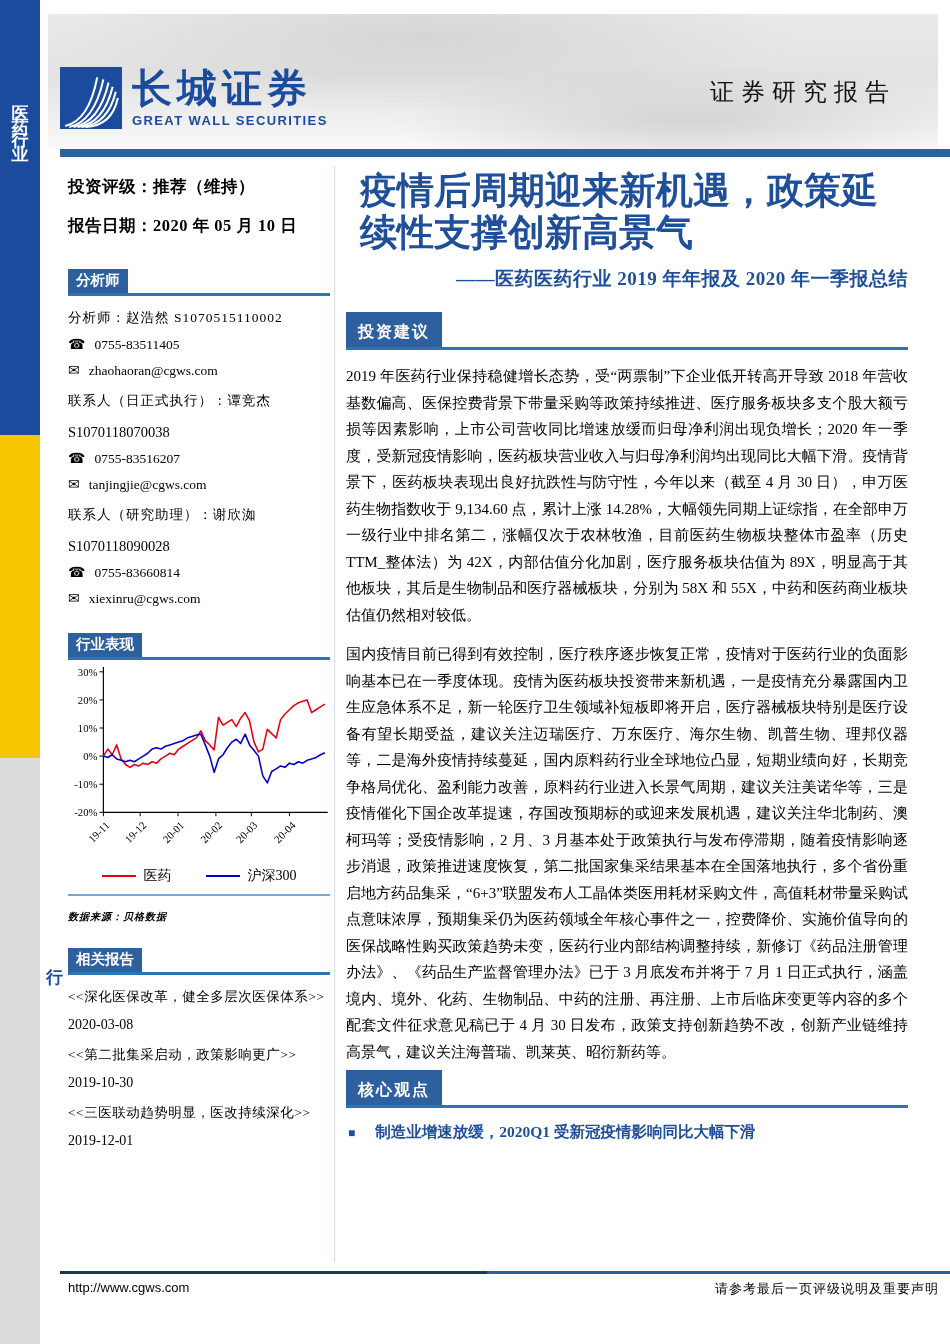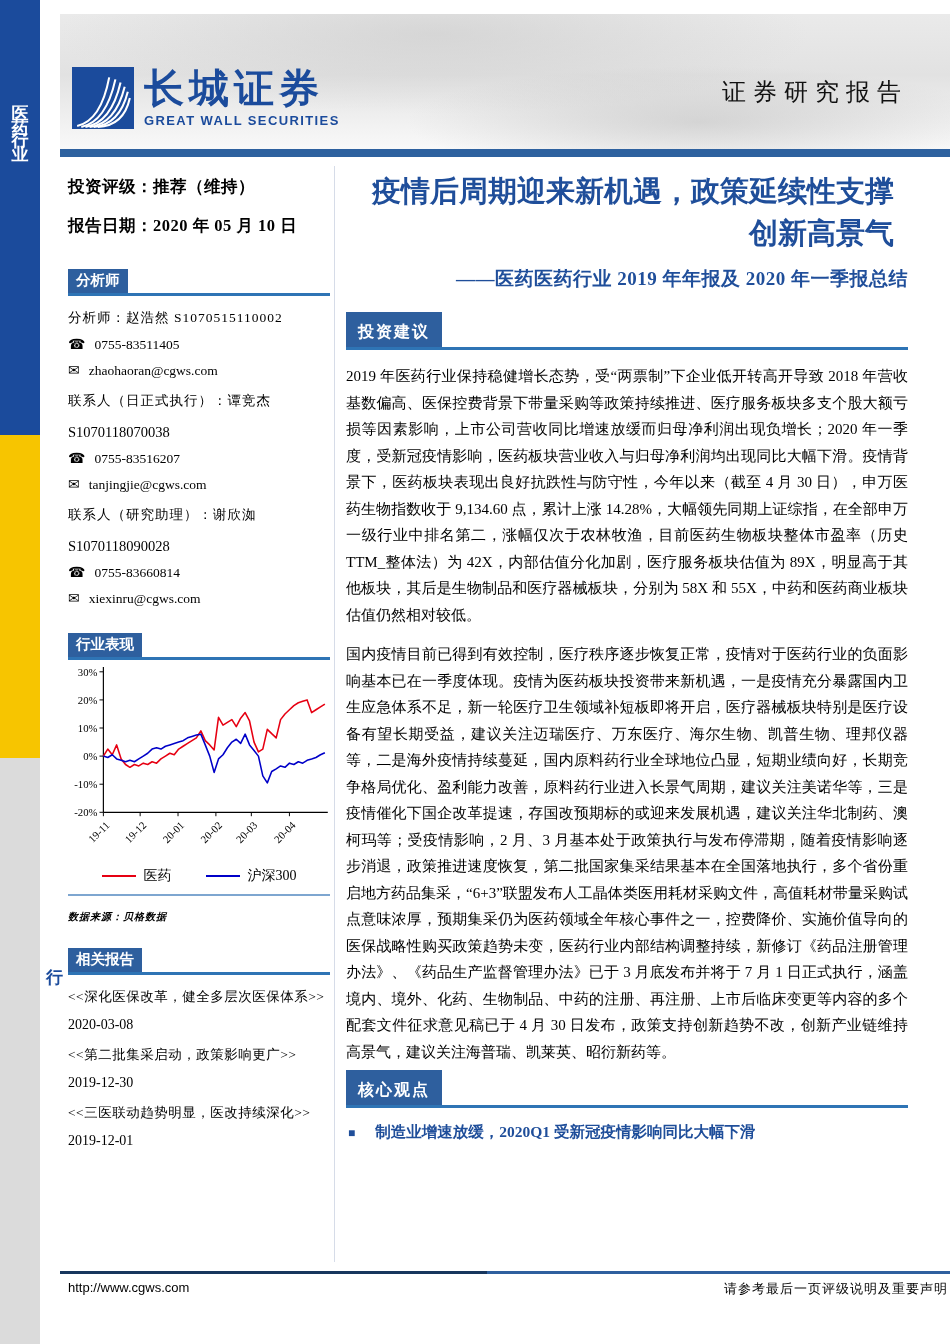--- a/index.html
+++ b/index.html
@@ -15,21 +15,21 @@
   .strip-gray{top:758px;height:586px;background:#DBDBDB;}
   .vtext{
     writing-mode:vertical-rl;text-orientation:upright;
     font-weight:bold;letter-spacing:13px;font-size:17px;
     position:absolute;left:50%;transform:translateX(-50%);
   }
   .vtext-industry{top:92px;color:#fff;}
   .vtext-report{top:520px;color:#1B4B9C;}
   
   .banner{
-    position:absolute;left:60px;top:14px;width:890px;height:135px;
+    position:absolute;left:48px;top:14px;width:890px;height:135px;
     background:
       radial-gradient(ellipse 420px 80px at 72% 80%, rgba(170,170,170,.40), rgba(170,170,170,0) 70%),
       radial-gradient(ellipse 520px 110px at 42% 15%, rgba(200,200,200,.55), rgba(200,200,200,0) 72%),
       linear-gradient(180deg,#eaeaea 0%,#e2e2e2 45%,#f9f9f9 100%);
   }
   .logo-wrap{position:absolute;left:12px;top:53px;display:flex;align-items:flex-start;}
   .logo-mark{width:62px;height:62px;display:block;}
   .logo-txt{margin-left:10px;}
   .logo-cn{font-size:40px;font-weight:bold;color:#1B4B9C;letter-spacing:5px;line-height:44px;font-family:"Liberation Serif","DejaVu Serif",serif;}
   .logo-en{font-size:13px;font-weight:bold;color:#1B4B9C;letter-spacing:1.4px;font-family:"Liberation Sans","DejaVu Sans",sans-serif;margin-top:2px;}
@@ -56,43 +56,43 @@
   #chart-legend{display:flex;justify-content:center;gap:34px;margin-top:-2px;font-size:14px;}
   .legend-item{display:flex;align-items:center;}
   .legend-swatch{display:inline-block;width:34px;height:2.5px;margin-right:8px;}
   .chart-source{margin-top:9px;border-top:2px solid #7EA6D0;padding-top:14px;font-size:10px;font-style:italic;font-weight:bold;letter-spacing:1px;}
   .reports-head{margin-top:24px;}
   .rpt-title{font-size:13.5px;margin-top:13px;letter-spacing:.5px;}
   .rpt-date{font-size:14px;margin-top:11px;}
   
   .main-col{position:absolute;left:346px;top:170px;width:562px;}
   .doc-title{
-    color:#1F4E9A;font-weight:bold;font-size:29px;line-height:42px;
-    text-align:right;width:534px;margin:0 auto;
+    color:#1F4E9A;font-weight:bold;font-size:37px;line-height:42px;
+    text-align:left;width:534px;margin:0 auto;
   }
   .doc-subtitle{color:#1F4E9A;font-weight:bold;font-size:19px;text-align:right;margin-top:12px;letter-spacing:.5px;}
   .main-sec-head{border-bottom:3px solid #2E74B5;line-height:0;margin-top:20px;}
   .main-sec-head .box{
     display:inline-block;background:#2E5F9E;color:#fff;font-weight:bold;
     font-size:16px;line-height:normal;padding:10px 12px 4px;letter-spacing:2px;
   }
   .para{font-size:15px;line-height:26.5px;text-align:justify;margin-top:13px;}
   .core-section{position:absolute;left:346px;top:1070px;width:562px;}
   .core-section .main-sec-head{margin-top:0;}
   .bullet-head{color:#1F4E9A;font-weight:bold;font-size:15.5px;margin-top:14px;display:flex;align-items:baseline;}
   .bullet-sq{font-size:12px;margin:0 20px 0 2px;}
   .core-section .para{line-height:26px;margin-top:11px;}
   
   .footer-line{
     position:absolute;left:60px;top:1271px;width:890px;height:3px;
     background:linear-gradient(to right,#17365D 0 48%,#2E5F9E 48% 100%);
   }
   .footer-row{position:absolute;left:60px;top:1280px;width:890px;display:flex;justify-content:space-between;align-items:flex-start;}
   .footer-url{font-family:"Liberation Sans","DejaVu Sans",sans-serif;font-size:13px;color:#000;text-decoration:none;margin-left:8px;}
-  .footer-note{font-size:13px;letter-spacing:1px;margin-right:2px;}
+  .footer-note{font-size:13px;letter-spacing:1px;margin-right:11px;}
 </style>
 </head>
 <body>
 
 <div class="strip strip-blue">
   <div class="vtext vtext-industry">医药行业</div>
 </div>
 <div class="strip strip-yellow">
   <div class="vtext vtext-report">行业报告</div>
 </div>
@@ -217,21 +217,21 @@
     </div>
   <div class="chart-source">数据来源：贝格数据</div>
 
   <div class="sec-head reports-head">
     <span class="box">相关报告</span>
   </div>
   <div id="report-list">
       <div class="rpt-title">&lt;&lt;深化医保改革，健全多层次医保体系&gt;&gt;</div>
       <div class="rpt-date">2020-03-08</div>
       <div class="rpt-title">&lt;&lt;第二批集采启动，政策影响更广&gt;&gt;</div>
-      <div class="rpt-date">2019-12-30</div>
+      <div class="rpt-date">2019-10-30</div>
       <div class="rpt-title">&lt;&lt;三医联动趋势明显，医改持续深化&gt;&gt;</div>
       <div class="rpt-date">2019-12-01</div>
     </div>
 </div>
 
 <div class="main-col">
   <div class="doc-title">疫情后周期迎来新机遇，政策延续性支撑创新高景气</div>
   <div class="doc-subtitle">——医药医药行业 2019 年年报及 2020 年一季报总结</div>
 
   <div class="main-sec-head">

